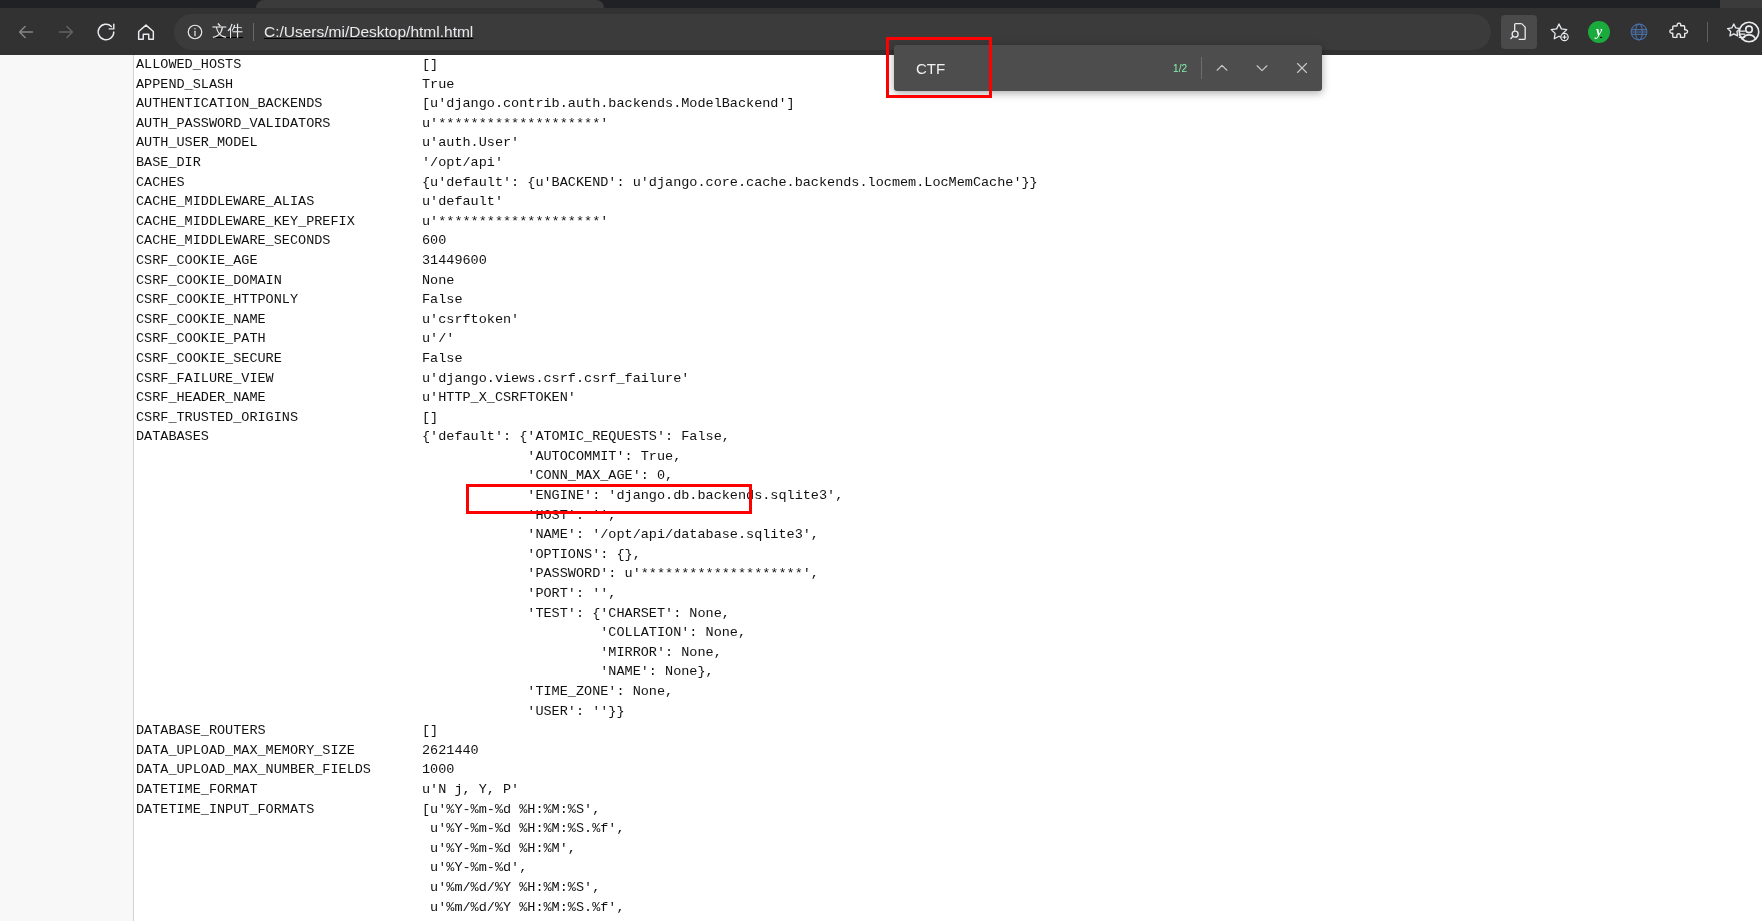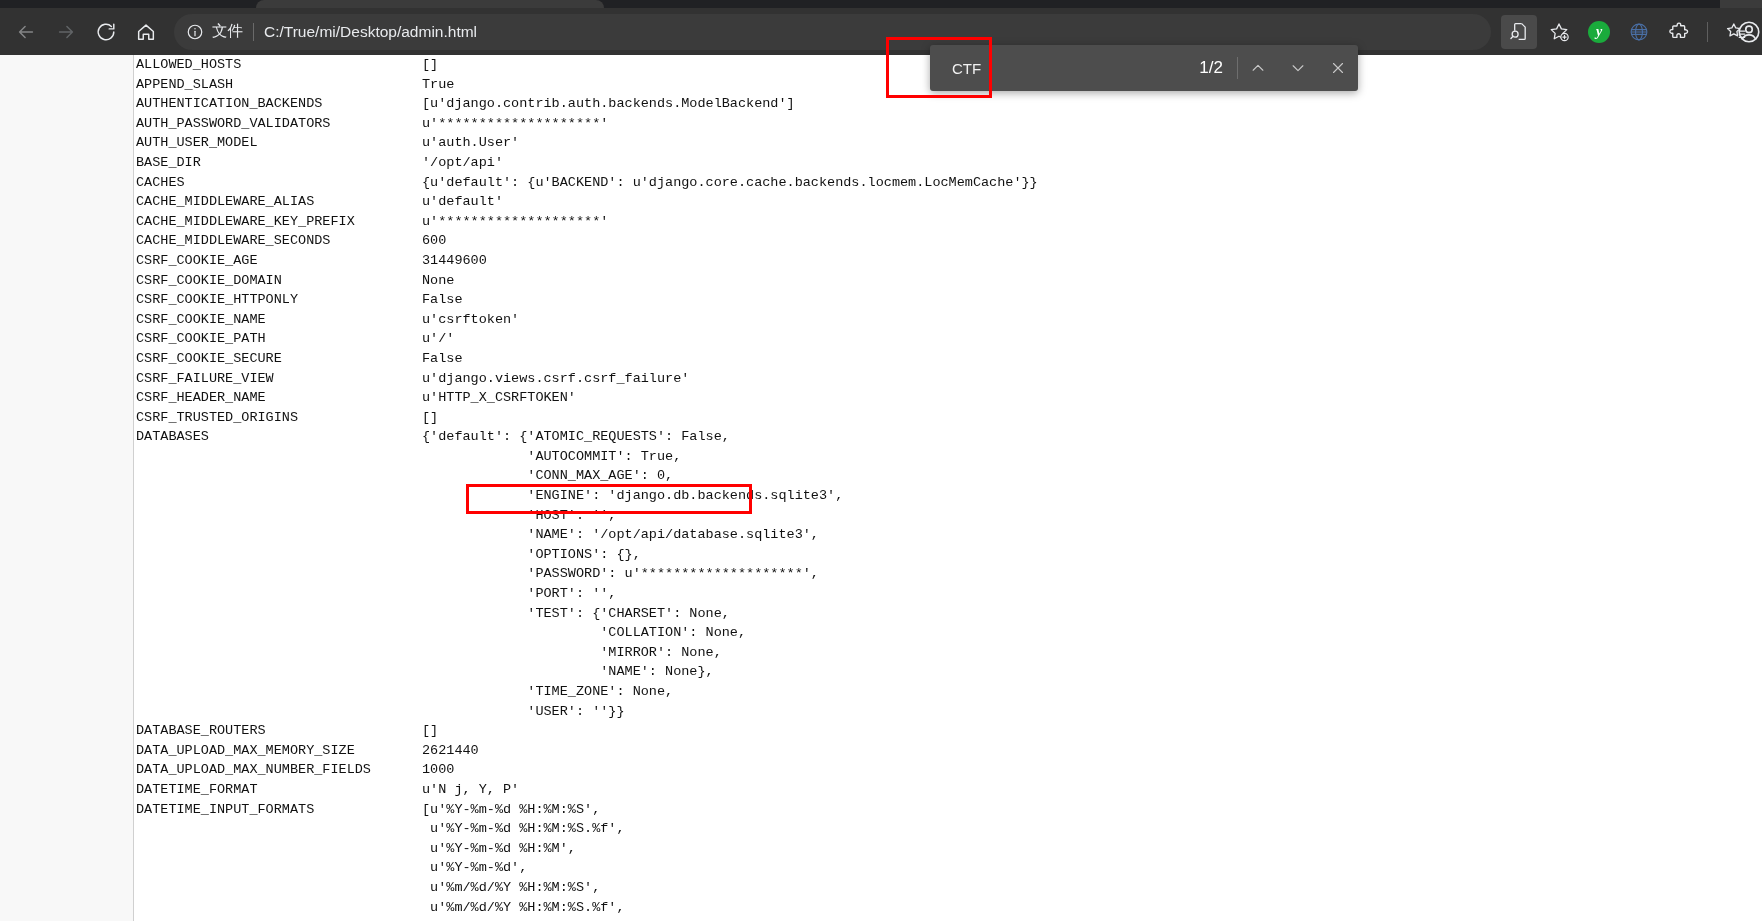--- a/index.html
+++ b/index.html
@@ -22,21 +22,21 @@
     position: absolute; left: 256px; top: 0; width: 348px; height: 8px;
     background: #3b3b3b; border-radius: 8px 8px 0 0;
   }
   #tabstrip .tab-right-shape {
     position: absolute; right: 0; top: 0; width: 42px; height: 8px;
     background: #3b3b3b;
   }
 
   #toolbar {
     height: 47px; background: #323232; display: flex; align-items: center;
-    padding: 0 6px; position: relative;
+    padding: 0 6px; position: relative; text-decoration: underline;
   }
   .nav-btn {
     width: 40px; height: 36px; display: flex; align-items: center; justify-content: center;
     border-radius: 4px; cursor: pointer; flex: 0 0 auto;
   }
   .nav-btn svg { display: block; }
   .nav-btn.disabled svg { opacity: .45; }
 
   #omnibox {
     flex: 1 1 auto; height: 36px; background: #3b3b3b; border-radius: 18px;
@@ -84,35 +84,35 @@
     font-family: "Liberation Mono", "DejaVu Sans Mono", monospace;
     font-size: 13.5px; line-height: 19.6px; color: #111;
     white-space: pre;
   }
   .srow { display: flex; align-items: flex-start; gap: 38px; }
   .skey { width: 248px; flex: 0 0 248px; white-space: pre; }
   .sval { flex: 1 1 auto; white-space: pre; }
 
   
   #findbar {
-    position: absolute; right: 404px; top: 45px;
+    position: absolute; right: 440px; top: 45px;
     width: 428px; height: 46px; background: #4d4d4d;
     border-radius: 3px; display: flex; align-items: center;
     box-shadow: 0 2px 8px rgba(0,0,0,.35);
     z-index: 30;
   }
   #findbar .find-input-wrap {
     flex: 1 1 auto; display: flex; align-items: center; padding-left: 20px; min-width: 0;
   }
   #findbar .find-text {
     color: #f1f1f1; font-size: 15px; background: transparent; border: 0; outline: 0;
     width: 100%; font-family: "Liberation Sans", sans-serif;
   }
   #findbar .find-count {
-    color: #ffffff; font-size: 17px; padding-right: 14px; flex: 0 0 auto;
+    color: #86efac; font-size: 10px; padding-right: 14px; flex: 0 0 auto;
   }
   #findbar .find-sep { width: 1px; height: 22px; background: #6e6e6e; flex: 0 0 auto; }
   #findbar .find-btn {
     width: 40px; height: 40px; display: flex; align-items: center; justify-content: center;
     cursor: pointer; flex: 0 0 auto; border-radius: 3px;
   }
 
   
   .annot {
     position: absolute; border: 3px solid #ff0000; z-index: 60; pointer-events: none;
@@ -163,21 +163,21 @@
     <div id="omnibox">
       <span class="info-icon">
         <svg width="18" height="18" viewBox="0 0 24 24" fill="none" stroke="#e8eaed" stroke-width="1.6">
           <circle cx="12" cy="12" r="9"></circle>
           <path d="M12 11v6" stroke-linecap="round"></path>
           <circle cx="12" cy="7.6" r="0.9" fill="#e8eaed" stroke="none"></circle>
         </svg>
       </span>
       <span class="file-label">文件</span>
       <span class="sep"></span>
-      <span class="url-text">C:/True/mi/Desktop/admin.html</span>
+      <span class="url-text">C:/Users/mi/Desktop/html.html</span>
     </div>
 
     <div class="tool-icon active">
       <svg width="21" height="21" viewBox="0 0 24 24" fill="none" stroke="#e8eaed" stroke-width="1.5" stroke-linejoin="round">
         <path d="M14.5 3H7.5a1 1 0 0 0-1 1v7"></path>
         <path d="M14.5 3l4 4v13a1 1 0 0 1-1 1H11"></path>
         <circle cx="7" cy="15" r="3.4"></circle>
         <path d="M4.6 17.4 2.2 20" stroke-linecap="round"></path>
       </svg>
     </div>

